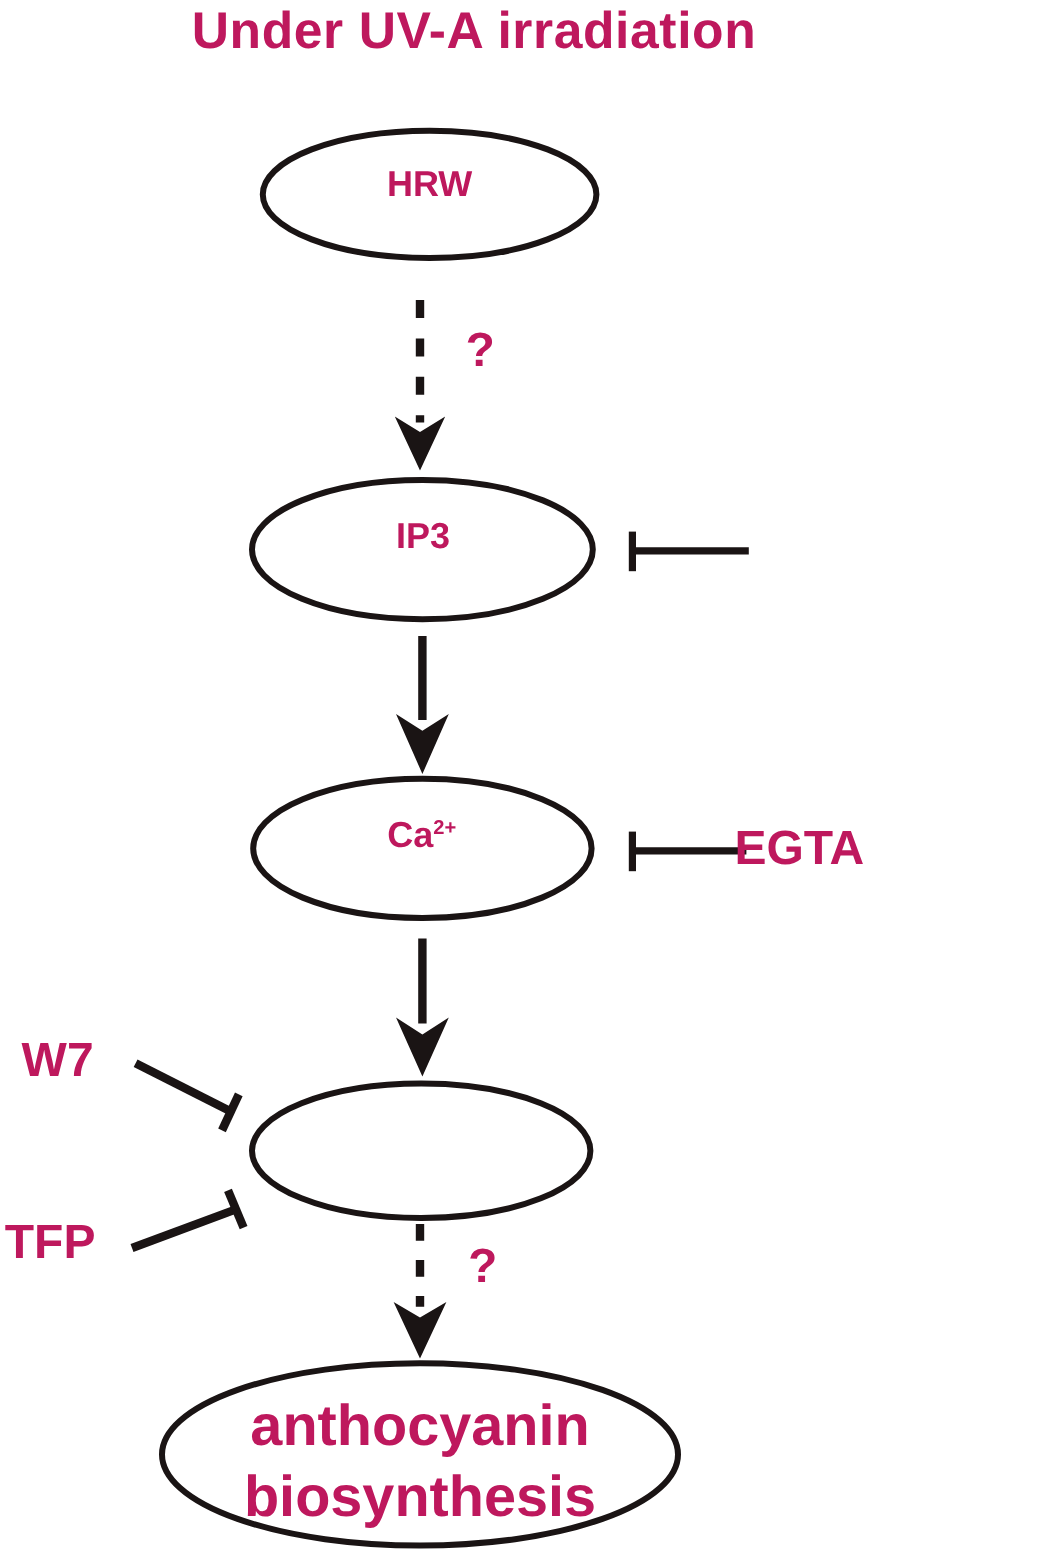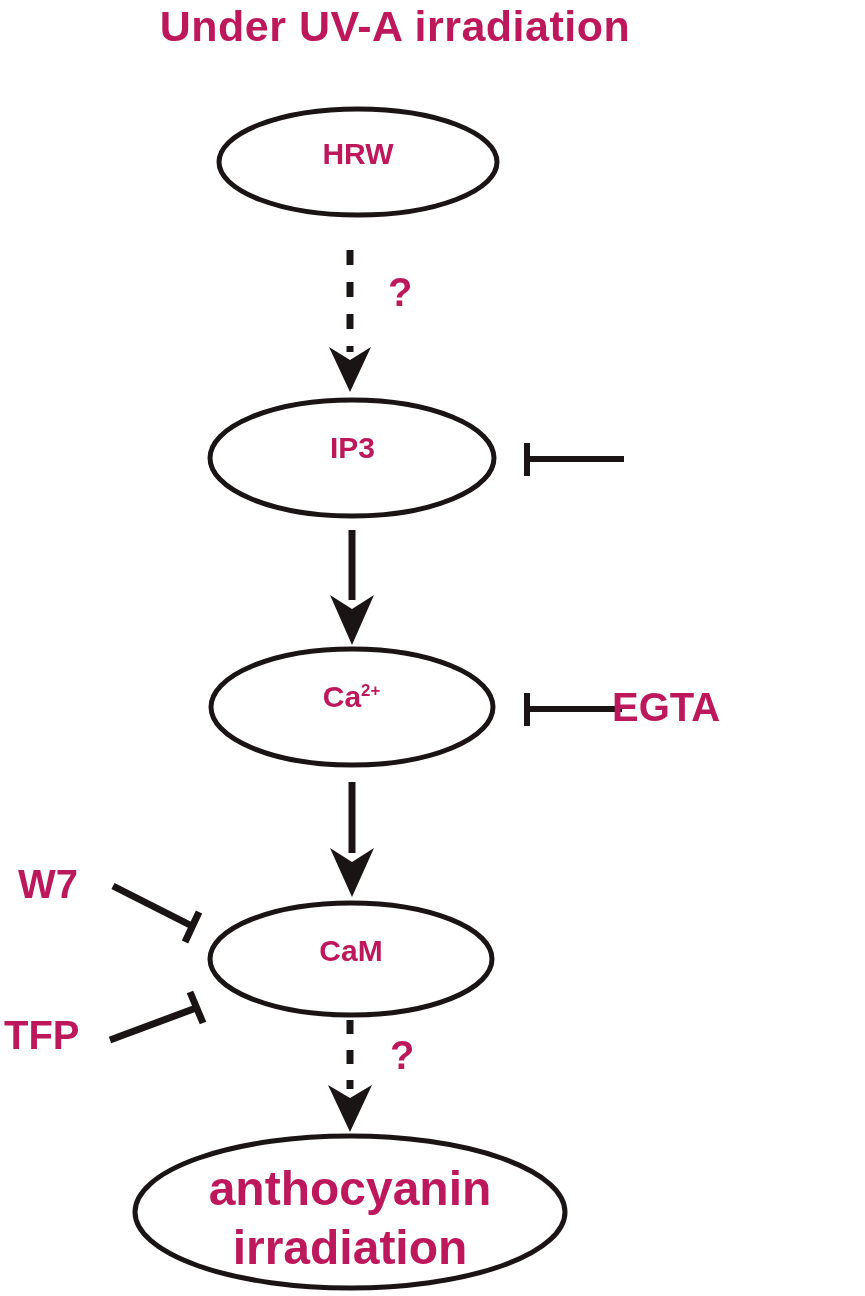--- a/index.html
+++ b/index.html
@@ -127,23 +127,22 @@
     <line x1="110" y1="1040" x2="196" y2="1008" stroke="#1a1414" stroke-width="7" stroke-linecap="butt"></line>
     <line x1="190" y1="992" x2="203" y2="1023" stroke="#1a1414" stroke-width="7" stroke-linecap="butt"></line>
   </svg>
 
   <div class="node-label" id="label-hrw">HRW</div>
 
   <div class="node-label" id="label-ip3">IP3</div>
 
   <div class="node-label" id="label-ca"><span>Ca</span><span class="sup">2+</span></div>
 
-  <div class="node-label" id="label-cam">CaM</div>
 
-  <div class="node-label" id="label-anth"><span>anthocyanin</span><span class="line2">irradiation</span></div>
+  <div class="node-label" id="label-anth"><span>anthocyanin</span><span class="line2">biosynthesis</span></div>
 
 
   <div class="side-label" id="label-egta">EGTA</div>
 
   <div class="side-label" id="label-w7">W7</div>
 
   <div class="side-label" id="label-tfp">TFP</div>
 
   <div class="qmark" id="qmark-top">?</div>
 

